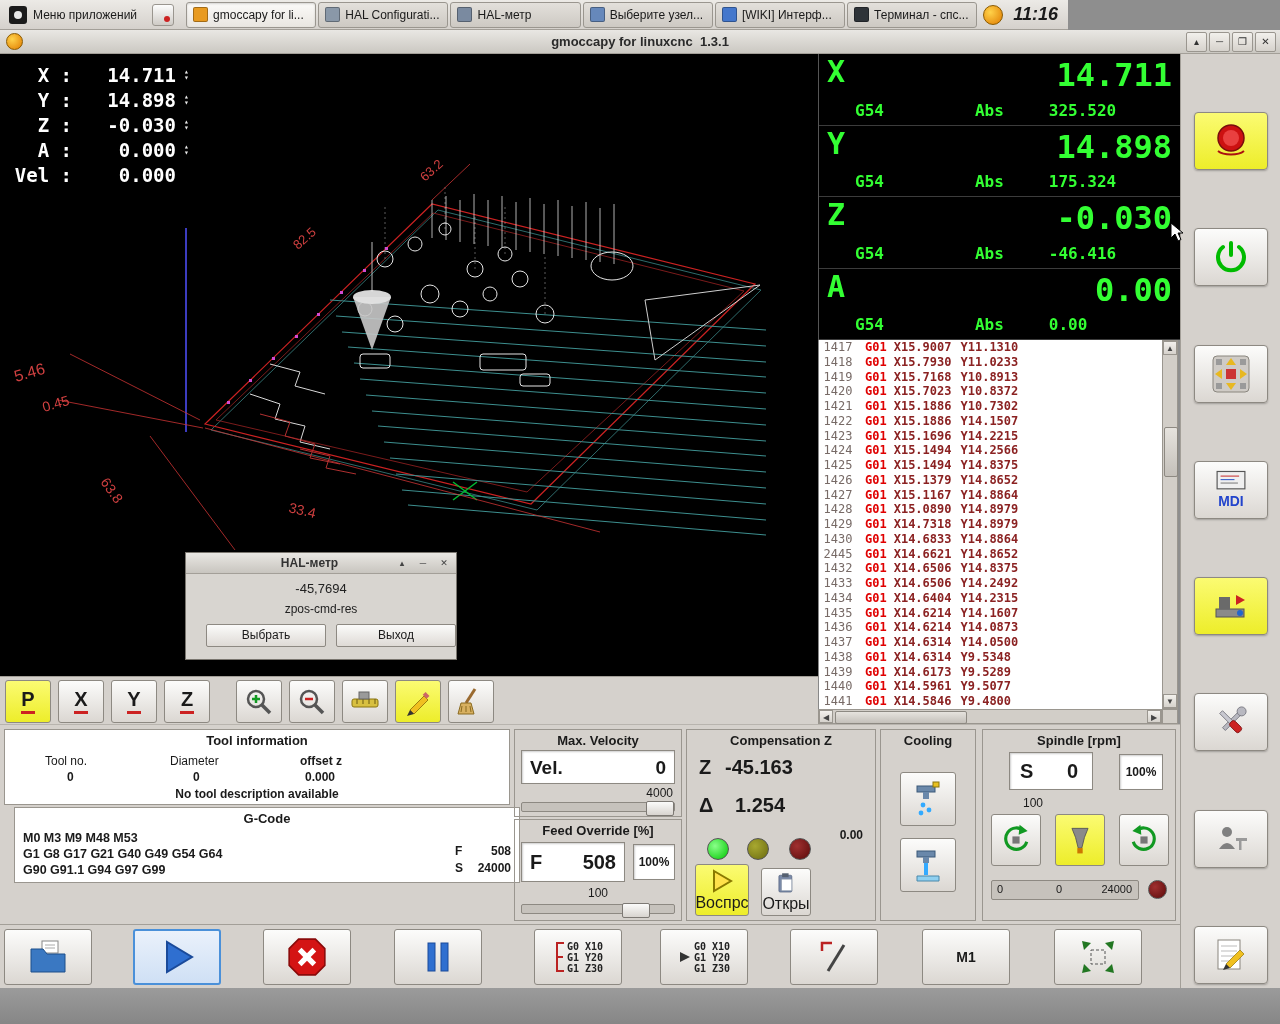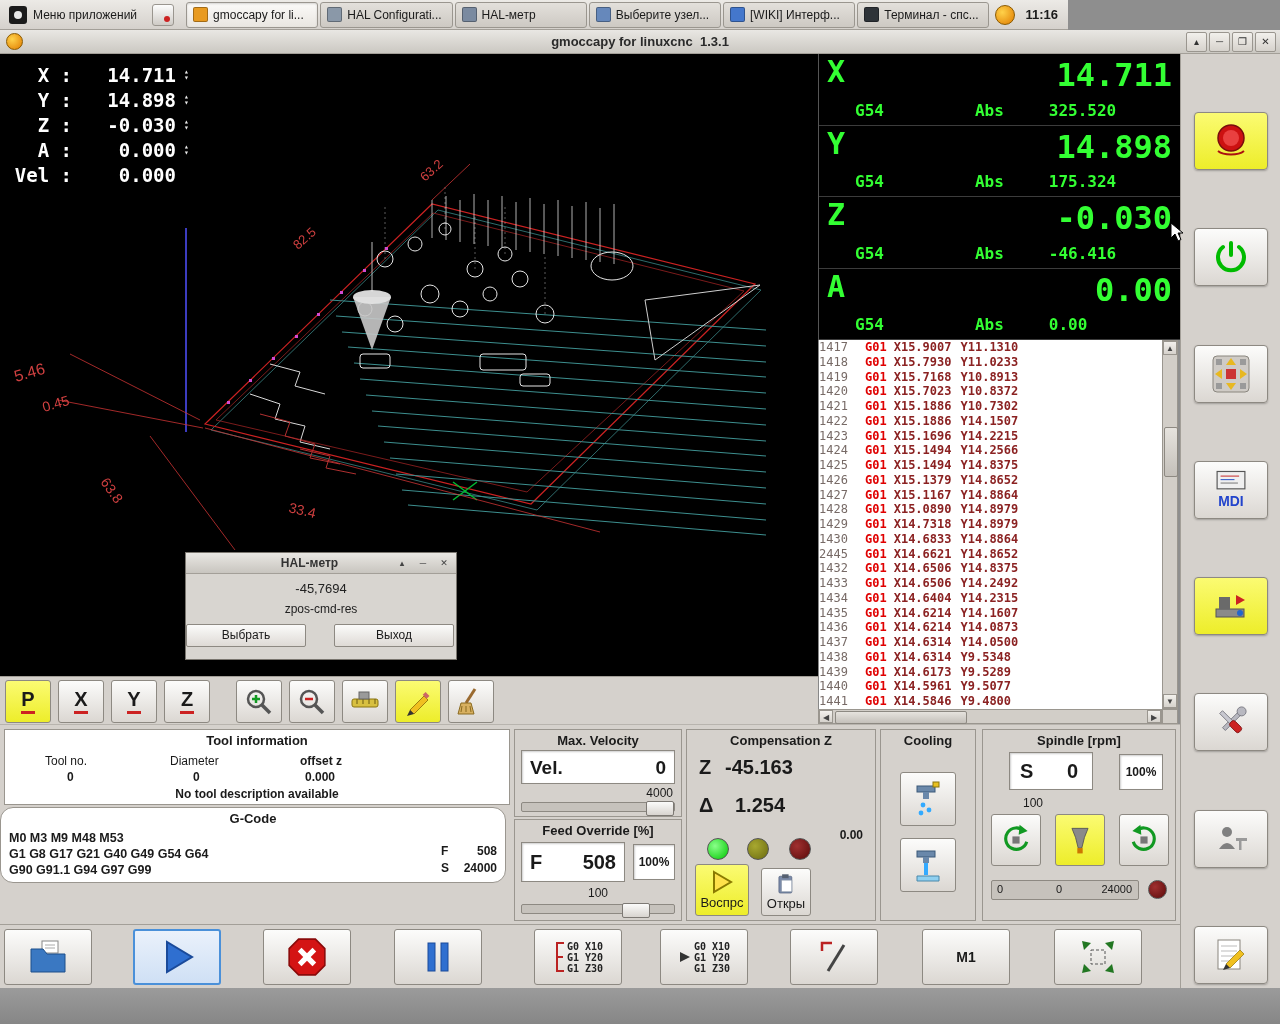--- a/index.html
+++ b/index.html
@@ -13,56 +13,56 @@
   .menu-ico:after{content:"";position:absolute;left:5px;top:5px;width:8px;height:8px;border-radius:50%;background:#e8e8e8;}
   .launcher-ico{width:20px;height:20px;margin:0 6px;border-radius:3px;background:linear-gradient(#fdfdfd,#cfcbc6);border:1px solid #9a968f;position:relative;}
   .launcher-ico:after{content:"";position:absolute;right:3px;bottom:3px;width:6px;height:6px;border-radius:50%;background:#cc2222;}
   #task-windows{display:flex;flex:1;height:26px;gap:2px;margin-left:6px;overflow:hidden;}
   .win-btn{flex:1;max-width:146px;display:flex;align-items:center;gap:5px;padding:0 6px;border:1px solid #9a968f;border-radius:3px;background:linear-gradient(#e3e0db,#cdc9c3);overflow:hidden;white-space:nowrap;}
   .win-btn:first-child{background:linear-gradient(#fbfaf8,#e9e6e1);box-shadow:inset 0 1px 2px rgba(0,0,0,.15);}
   .win-icon{width:13px;height:13px;border-radius:2px;flex:0 0 13px;border:1px solid rgba(0,0,0,.3);}
   .win-label{font-size:12px;overflow:hidden;text-overflow:ellipsis;}
   #tray{display:flex;align-items:center;gap:8px;margin-left:6px;}
   .tray-ico{width:18px;height:18px;border-radius:50%;background:radial-gradient(circle at 35% 35%,#ffd24a,#e07b00);border:1px solid #8a5a00;}
-  #clock{font-weight:bold;font-size:13px;padding:0 10px;}
+  #clock{font-weight:bold;font-size:18px;padding:0 10px;font-style:italic;}
   
   #titlebar{position:absolute;left:0;top:30px;width:1280px;height:24px;background:linear-gradient(#e9e7e3,#cbc8c2);border-bottom:1px solid #a39f98;box-sizing:border-box;display:flex;align-items:center;}
   #titlebar .app-ico{width:15px;height:15px;margin:0 6px;border-radius:50%;background:radial-gradient(circle at 35% 35%,#ffd24a,#e07b00);border:1px solid #8a5a00;}
   #title-text{position:absolute;left:0;right:0;text-align:center;font-weight:bold;font-size:13px;color:#2a2a2a;}
   #title-btns{margin-left:auto;display:flex;gap:2px;padding-right:4px;z-index:2;}
   .tb-btn{width:19px;height:18px;border:1px solid #9a968f;border-radius:2px;background:linear-gradient(#f2f0ec,#d6d2cc);font-size:10px;line-height:17px;text-align:center;color:#333;}
   
   #preview{position:absolute;left:0;top:54px;width:818px;height:622px;background:#000;overflow:hidden;}
   .ovl-row{position:absolute;display:flex;align-items:center;color:#fff;font-weight:bold;font-size:19px;font-family:"DejaVu Sans Mono",monospace;}
   .olabel{width:58px;text-align:right;white-space:pre;}
   .ovalue{width:104px;text-align:right;}
   .spin{display:inline-flex;flex-direction:column;margin-left:8px;font-size:8px;line-height:6px;color:#e8e8e8;}
   
   #halmeter{position:absolute;left:185px;top:498px;width:270px;height:106px;background:#d8d5d0;border:1px solid #7a766f;box-shadow:3px 3px 8px rgba(0,0,0,.55);}
   #hm-title{height:20px;background:linear-gradient(#e9e7e3,#c8c5bf);border-bottom:1px solid #a39f98;display:flex;align-items:center;}
   #hm-title .hm-t{flex:1;text-align:center;font-weight:bold;font-size:12px;color:#333;padding-left:40px;}
   .hm-btn{width:16px;height:15px;margin-right:3px;font-size:9px;line-height:14px;text-align:center;color:#444;border:1px solid transparent;border-radius:2px;}
   #hm-value{text-align:center;font-size:13px;margin-top:7px;color:#222;}
   #hm-pin{text-align:center;font-size:12px;margin-top:6px;color:#222;}
-  #hm-btns{display:flex;gap:28px;justify-content:flex-start;margin-top:8px;}
+  #hm-btns{display:flex;gap:10px;justify-content:flex-end;margin-top:8px;}
   .hm-push{width:118px;height:21px;text-align:center;line-height:20px;font-size:12px;background:linear-gradient(#fbfbfa,#dedad5);border:1px solid #8d8982;border-radius:2px;}
   
   #dro-panel{position:absolute;left:818px;top:54px;width:362px;height:286px;background:#000;border-left:1px solid #555;box-sizing:border-box;}
   .dro-row{position:relative;height:71.5px;border-bottom:1px solid #3c3c3c;box-sizing:border-box;color:#33ff33;font-family:"DejaVu Sans Mono",monospace;}
   .dro-letter{position:absolute;left:8px;top:0px;font-size:30px;font-weight:bold;}
   .dro-value{position:absolute;right:8px;top:2px;font-size:32px;font-weight:bold;}
   .dro-line{position:absolute;left:36px;right:8px;bottom:5px;display:flex;align-items:baseline;font-size:16px;font-weight:bold;gap:45px;}
   .dro-abs-l{margin-left:46px;}
   .dro-abs{width:86px;text-align:right;}
   .dro-dtg-l{margin-left:56px;}
   .dro-dtg{margin-left:auto;}
   
   #gcode-list{position:absolute;left:818px;top:340px;width:344px;height:369px;background:#fff;border-left:1px solid #888;box-sizing:border-box;overflow:hidden;font-family:"DejaVu Sans Mono",monospace;font-size:12px;font-weight:bold;}
   .gcode-row{display:flex;height:14.75px;line-height:14.75px;white-space:nowrap;}
-  .gnum{width:38px;text-align:left;color:#776a66;margin-right:8px;font-weight:normal;}
+  .gnum{width:38px;text-align:center;color:#776a66;margin-right:8px;font-weight:normal;}
   .gcmd{color:#e00000;margin-right:7px;}
   .gx{color:#8b2222;margin-right:9px;}
   .gy{color:#8b2222;}
   .sb{background:#d2cec8;border:1px solid #9a968f;box-sizing:border-box;position:absolute;}
   .sb-arrow{position:absolute;width:14px;height:14px;font-size:8px;line-height:14px;text-align:center;color:#444;background:linear-gradient(#f2f0ec,#d6d2cc);border:1px solid #9a968f;box-sizing:border-box;}
   .sb-thumb{position:absolute;background:linear-gradient(#e6e3de,#c4c0ba);border:1px solid #8d8982;border-radius:2px;}
   
   #sidebar{position:absolute;left:1180px;top:54px;width:100px;height:934px;background:#d5d1cc;border-left:1px solid #a39f98;box-sizing:border-box;}
   .side-btn{position:absolute;left:13px;width:72px;height:56px;border:1px solid #8d8982;border-radius:4px;background:linear-gradient(#fcfcfb,#dbd7d2);display:flex;align-items:center;justify-content:center;box-shadow:0 1px 2px rgba(0,0,0,.25);}
   .side-btn.yellow{background:linear-gradient(#fbfb72,#eded2a);}
@@ -76,21 +76,21 @@
   #panels{position:absolute;left:0;top:724px;width:1180px;height:200px;background:#d5d1cc;box-sizing:border-box;border-top:1px solid #b8b4ae;}
   .frame{position:absolute;border:1px solid #9a968f;box-sizing:border-box;}
   .frame.white{background:#fff;}
   .ftitle{text-align:center;font-weight:bold;font-size:13px;margin-top:3px;}
   .inset{background:#fff;border:1px solid #8d8982;box-shadow:inset 1px 1px 2px rgba(0,0,0,.2);box-sizing:border-box;position:absolute;}
   .groove{position:absolute;background:#c6c2bc;border:1px solid #8d8982;border-radius:2px;box-sizing:border-box;}
   .handle{position:absolute;background:linear-gradient(#fbfbfa,#d8d4cf);border:1px solid #7d7974;border-radius:2px;}
   .led{position:absolute;width:22px;height:22px;border-radius:50%;border:1px solid #555;box-sizing:border-box;}
   .pbtn{position:absolute;border:1px solid #8d8982;border-radius:3px;background:linear-gradient(#fcfcfb,#dbd7d2);display:flex;flex-direction:column;align-items:center;justify-content:center;box-sizing:border-box;}
   .pbtn.yellow{background:linear-gradient(#fbfb72,#eded2a);}
-  .pbtn .plabel{font-size:13px;margin-top:1px;}
+  .pbtn .plabel{font-size:16px;margin-top:1px;}
   
   #bottom-row{position:absolute;left:0;top:924px;width:1180px;height:64px;background:#d5d1cc;border-top:1px solid #a39f98;box-sizing:border-box;}
   .bbtn{position:absolute;top:4px;width:88px;height:56px;border:1px solid #8d8982;border-radius:3px;background:linear-gradient(#fcfcfb,#dbd7d2);display:flex;align-items:center;justify-content:center;box-sizing:border-box;}
   .bbtn.focus{background:linear-gradient(#eaf1fb,#cfe0f5);border:2px solid #4a90d9;}
   .gsnip{font-family:"DejaVu Sans Mono",monospace;font-size:10px;font-weight:bold;line-height:11px;color:#222;text-align:left;}
   
   #desktop-strip{position:absolute;left:0;top:988px;width:1280px;height:36px;background:linear-gradient(#9b9b9b,#868686);}
   
   #cursor{position:absolute;left:1170px;top:222px;z-index:50;}
 </style>
@@ -678,21 +678,21 @@
       <div class="ftitle">Tool information</div>
       <span class="abs" style="left:40px;top:24px;">Tool no.</span>
       <span class="abs" style="left:165px;top:24px;">Diameter</span>
       <span class="abs" style="left:295px;top:24px;font-weight:bold;">offset z</span>
       <span class="abs" style="left:62px;top:40px;font-weight:bold;">0</span>
       <span class="abs" style="left:188px;top:40px;font-weight:bold;">0</span>
       <span class="abs" style="left:300px;top:40px;font-weight:bold;">0.000</span>
       <div class="abs" style="left:0;right:0;top:57px;text-align:center;font-weight:bold;">No tool description available</div>
     </div>
 
-    <div class="frame white" style="left:0;top:82px;width:506px;height:76px;border-radius:13px;">
+    <div class="frame white" style="left:14px;top:82px;width:506px;height:76px;">
       <div class="ftitle">G-Code</div>
       <div class="abs" style="left:8px;top:22px;font-weight:bold;font-size:12.5px;line-height:16px;">
         <div>M0 M3 M9 M48 M53</div>
         <div>G1 G8 G17 G21 G40 G49 G54 G64</div>
         <div>G90 G91.1 G94 G97 G99</div>
       </div>
       <span class="abs" style="left:440px;top:36px;font-weight:bold;">F</span>
       <span class="abs" style="right:8px;top:36px;font-weight:bold;">508</span>
       <span class="abs" style="left:440px;top:53px;font-weight:bold;">S</span>
       <span class="abs" style="right:8px;top:53px;font-weight:bold;">24000</span>

